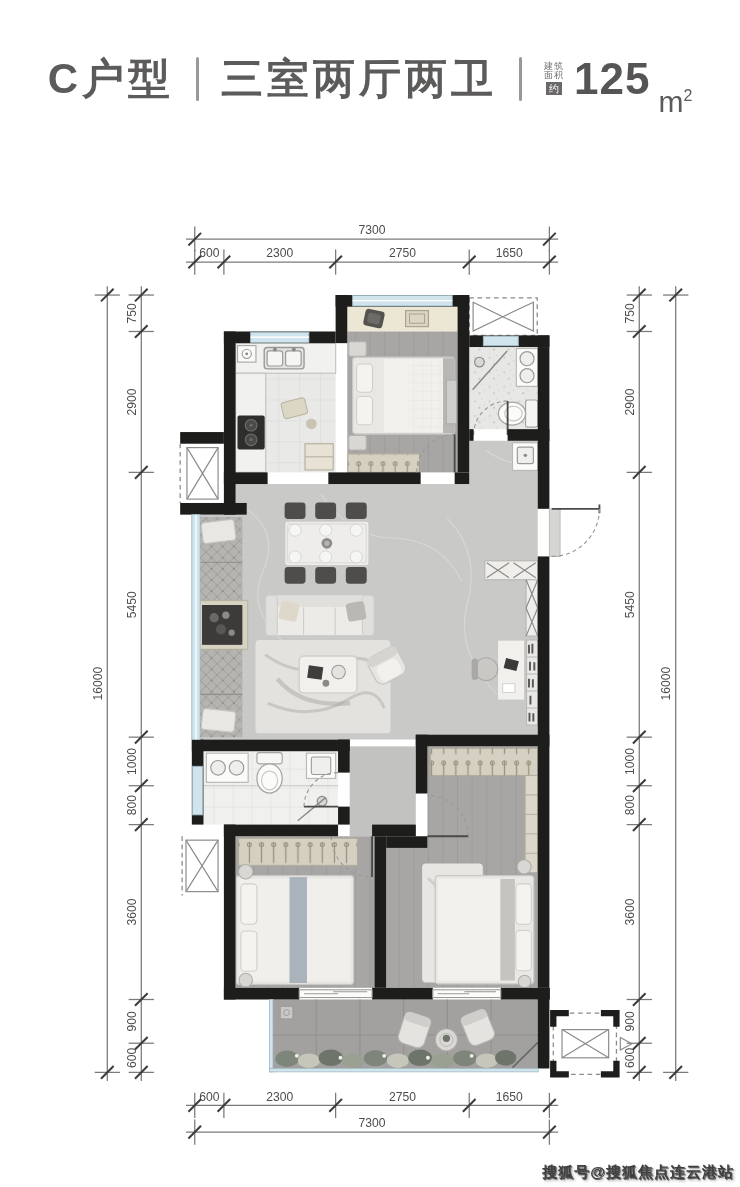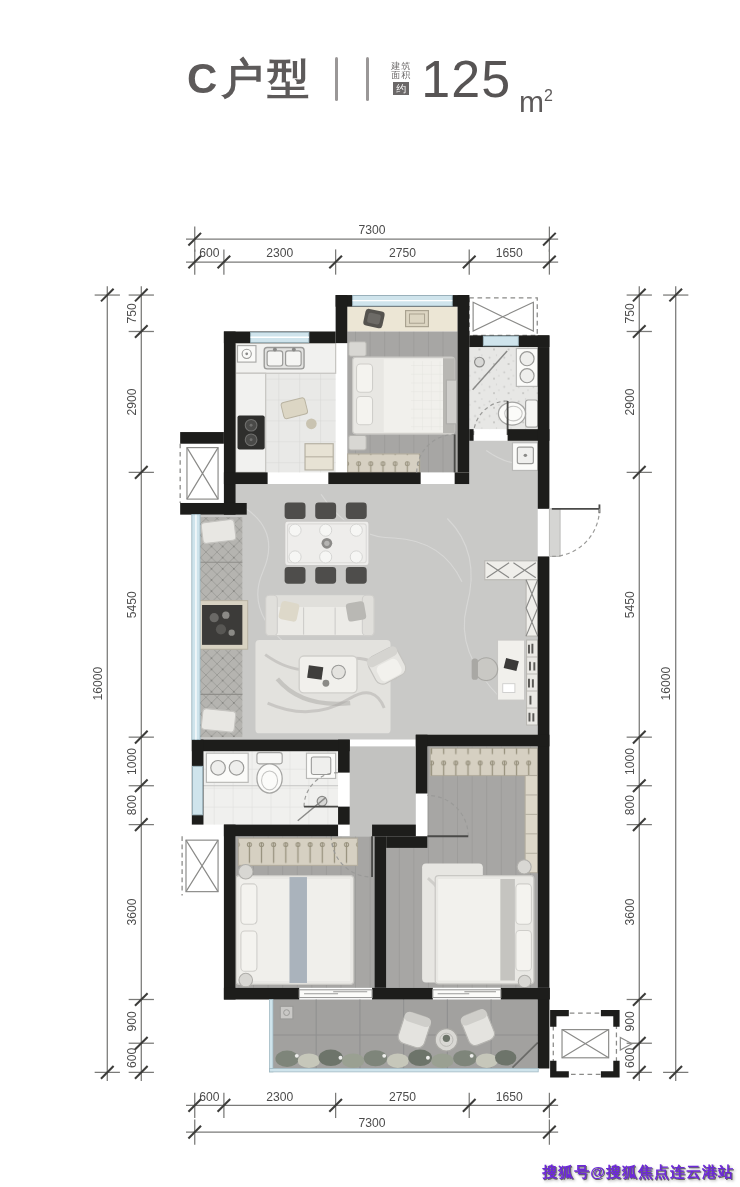--- a/index.html
+++ b/index.html
@@ -7,50 +7,51 @@
        font-family:"Liberation Sans","DejaVu Sans",sans-serif;}
 
   
   .hdr{position:absolute;left:0;top:0;width:740px;text-align:center;}
   .title-row{display:flex;justify-content:center;align-items:center;margin-top:38px;gap:16px;color:#5d5a5a;}
   .t-unit,.t-layout{font-size:42px;font-weight:700;letter-spacing:4px;white-space:nowrap;}
   .t-sep{width:3px;height:44px;background:#9a9797;border-radius:2px;margin:0 6px;}
   .t-areaprefix{display:flex;flex-direction:column;align-items:center;line-height:1.05;margin-right:-6px;text-align:center;}
   .ap-line{font-size:9px;color:#6b6868;letter-spacing:1px;}
   .ap-badge{margin-top:2px;font-size:10px;color:#ffffff;background:#6b6868;padding:1px 3px;line-height:1.1;}
-  .t-areanum{font-size:52px;font-weight:400;letter-spacing:1px;color:#575454;}
+  .t-areanum{font-size:44px;font-weight:700;letter-spacing:1px;color:#575454;}
   .t-unitsym{font-size:30px;font-weight:400;color:#5d5a5a;margin-left:-8px;margin-top:47px;}
   .t-unitsym sup{font-size:16px;}
   .subtitle{margin-top:10px;font-size:19px;letter-spacing:0.58em;color:#b4b2b2;text-indent:0.58em;}
 
   
   .plan-wrap{position:absolute;left:83px;top:222px;width:617px;height:938px;}
   svg{display:block;}
   .wall{fill:#1d1d1b;}
   .dl{stroke:#7a7a78;stroke-width:26;fill:none;}
   .tick{stroke:#3c3c3a;stroke-width:42;}
   .dt{font-family:"Liberation Sans","DejaVu Sans",sans-serif;font-size:250px;fill:#4c4c4c;}
   .door{stroke:#4a4a48;stroke-width:38;fill:none;}
   .arc{stroke:#9a9a98;stroke-width:24;fill:none;stroke-dasharray:80 65;}
   .dash{stroke:#8a8a88;stroke-width:26;fill:none;stroke-dasharray:95 75;}
   .xln{stroke:#8a8a88;stroke-width:24;fill:none;}
   .furn{stroke:#c7c6c2;stroke-width:26;}
   .vein{stroke:#dbdbd9;stroke-width:24;fill:none;opacity:.8;}
 
   
-  .wm{position:absolute;right:6px;bottom:5px;font-size:15px;font-weight:700;color:#6d28d9;
+  .wm{position:absolute;right:6px;bottom:5px;font-size:15px;font-weight:700;color:#404040;
       text-shadow:1px 1px 0 rgba(90,90,90,.9),2px 2px 3px rgba(0,0,0,.35);letter-spacing:1px;}
 </style>
 </head>
 <body>
 
 <div class="hdr">
   <div class="title-row">
     <span class="t-unit">C户型</span>
     <span class="t-sep"></span>
+    <span class="t-layout">三室两厅两卫</span>
     <span class="t-sep"></span>
     <span class="t-areaprefix">
       <span class="ap-line">建筑</span>
       <span class="ap-line">面积</span>
       <span class="ap-badge">约</span>
     </span>
     <span class="t-areanum">125</span>
     <span class="t-unitsym"><span>m</span><sup>2</sup></span>
   </div>
 </div>

